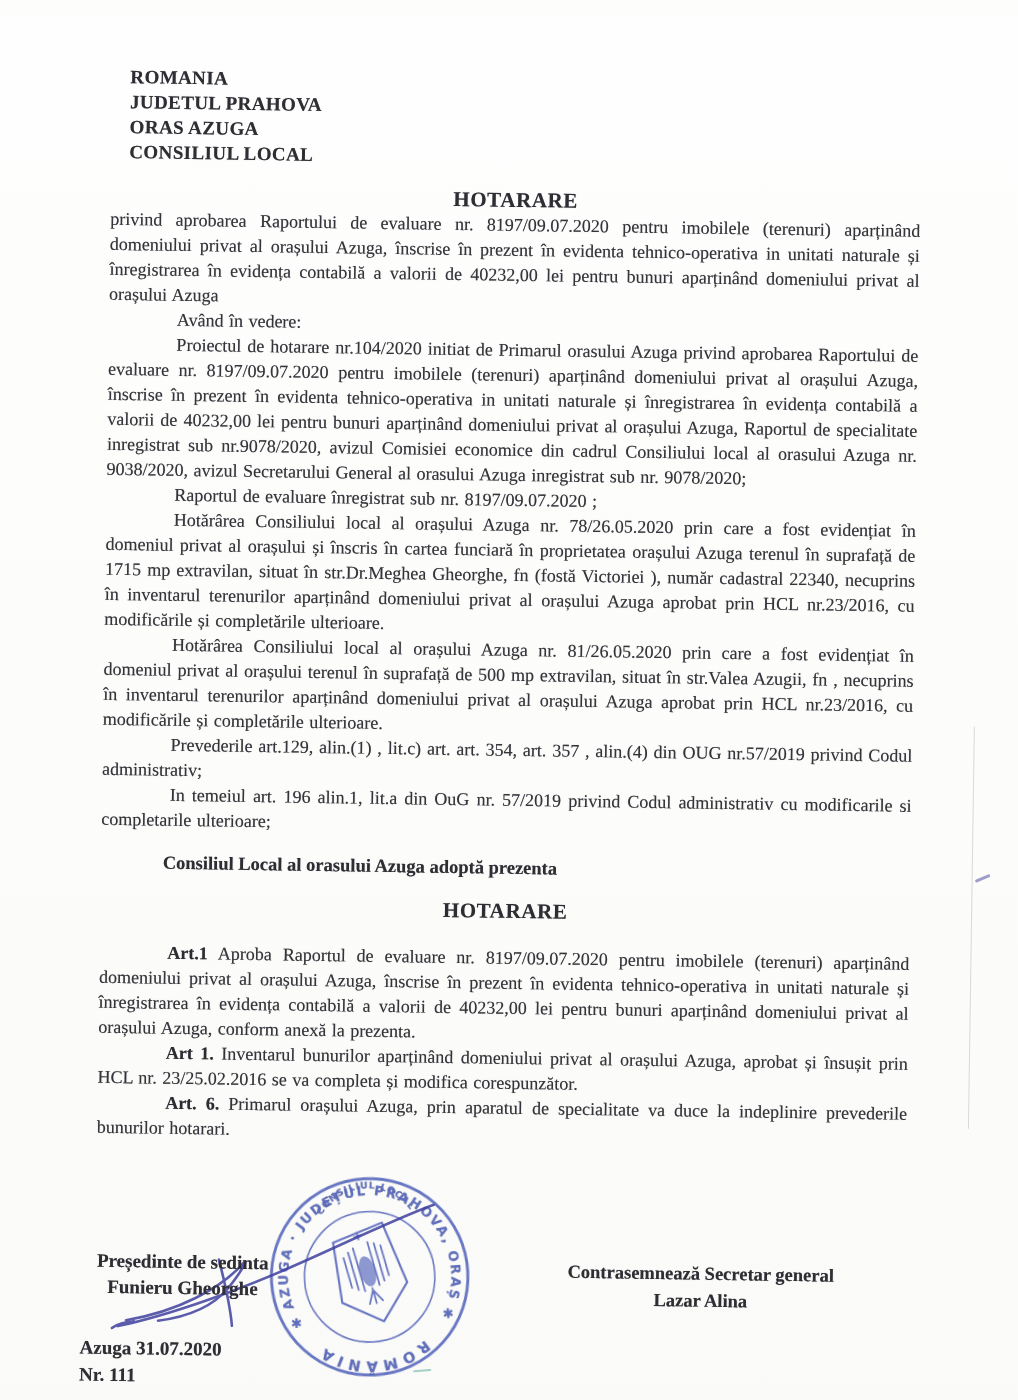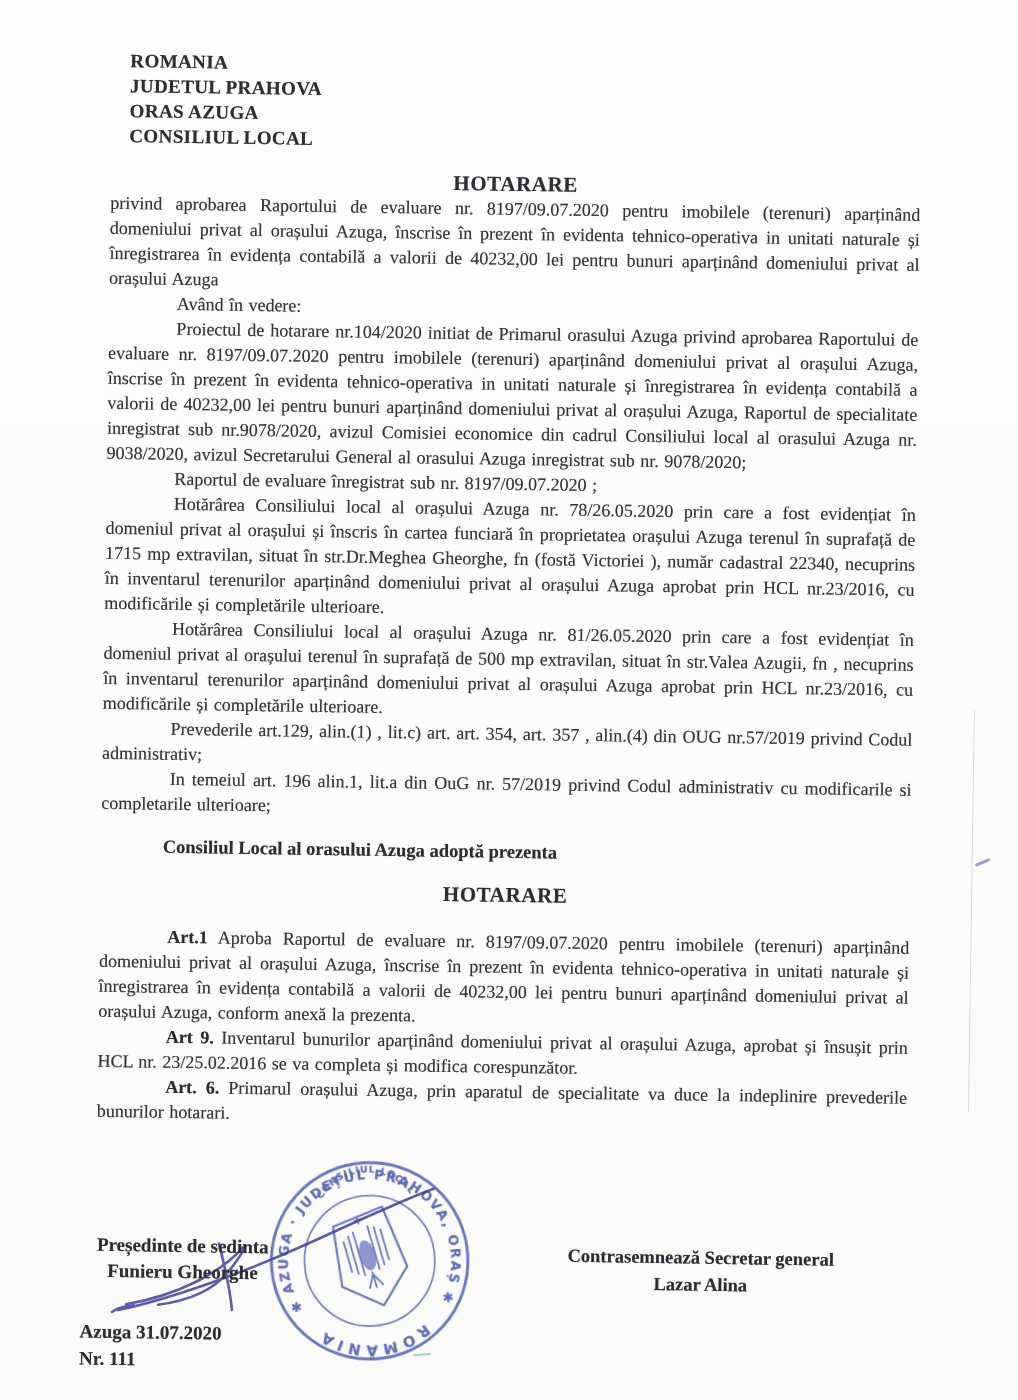--- a/index.html
+++ b/index.html
@@ -2,21 +2,21 @@
 <html style="--text-color: #35343a; --stamp-blue: #4053b4; --ink-blue: #4040a0; --green-mark: #52a392;"><head>
 <meta charset="utf-8">
 <style>
   html,body{margin:0;padding:0;}
   body{
     width:1018px;height:1400px;overflow:hidden;position:relative;
     background:#fdfdfc;
     font-family:"Liberation Serif","DejaVu Serif",serif;
     color:var(--text-color,#35343a);
   }
-  .page{position:absolute;inset:0;background:linear-gradient(180deg,#fefefe 0%,#fcfcfa 60%,#fafaf8 100%);}
+  .page{position:absolute;inset:0;background:linear-gradient(180deg,#fefefe 0%,#fcfcfa 60%,#fafaf8 100%);margin-top:16px;}
   
   .scan{
     position:absolute;left:0;top:0;width:1018px;height:1400px;
     transform:rotate(.85deg);transform-origin:120px 90px;
     text-shadow:0 0 .7px rgba(50,48,56,.5);
   }
   .content{padding:48px 96px 0 112px;}
   .issuer{margin-left:18px;font-weight:bold;font-size:19px;line-height:25px;letter-spacing:.4px;color:#2e2d33;}
   .issuer div{white-space:nowrap;}
   .doc-title{text-align:center;font-weight:bold;font-size:21px;letter-spacing:.6px;color:#2e2d33;margin:18px 0 0 0;}
@@ -71,21 +71,21 @@
 
       <p class="adoption">Consiliul Local al orasului Azuga adoptă prezenta</p>
 
       <div class="doc-title second">HOTARARE</div>
 
       <p class="body indent art first">
         <b>Art.1</b>
         <span>Aproba Raportul de evaluare nr. 8197/09.07.2020  pentru imobilele (terenuri) aparținând domeniului privat al  orașului Azuga, înscrise în prezent în evidenta tehnico-operativa in unitati naturale și înregistrarea în evidența contabilă a valorii de 40232,00  lei  pentru bunuri aparținând domeniului privat al orașului Azuga, conform anexă la prezenta.</span>
       </p>
       <p class="body indent art">
-        <b>Art 9.</b>
+        <b>Art 1.</b>
         <span>Inventarul bunurilor aparținând domeniului privat  al orașului Azuga, aprobat și însușit prin HCL nr. 23/25.02.2016 se va completa și modifica corespunzător.</span>
       </p>
       <p class="body indent art">
         <b>Art. 6.</b>
         <span>Primarul orașului Azuga, prin aparatul de specialitate va duce la indeplinire prevederile bunurilor hotarari.</span>
       </p>
     </div>
 
     <svg class="abs stamp-svg" viewBox="0 0 220 220" aria-hidden="true">
       <defs>

